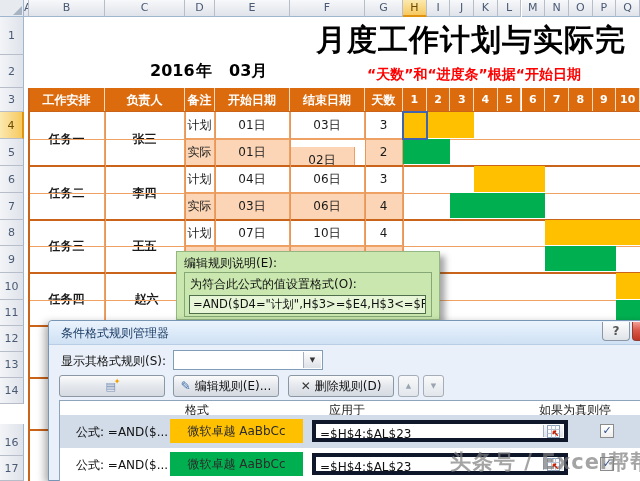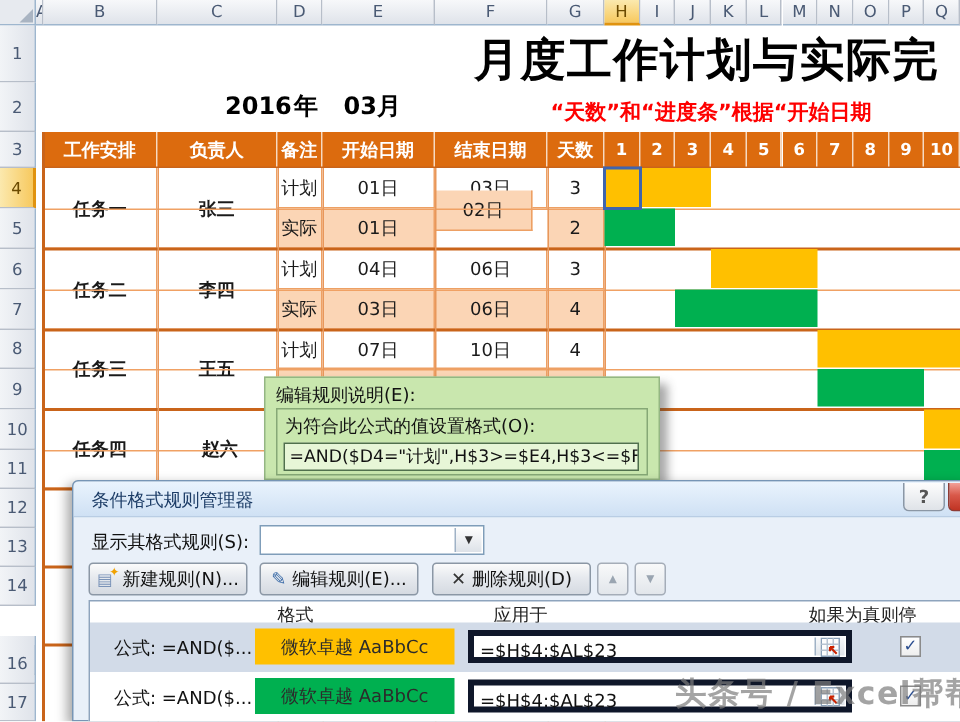--- a/index.html
+++ b/index.html
@@ -168,21 +168,21 @@
       </div>
     <div id="body-cells">
         <div class="cell merged" style="left: 29px; width: 76px; top: 112px; height: 54px; line-height: 54px;">任务一</div>
         <div class="cell merged" style="left: 105px; width: 80px; top: 112px; height: 54px; line-height: 54px;">张三</div>
         <div class="cell" style="left: 185px; width: 30px; top: 112px; height: 27px; line-height: 27px;">计划</div>
         <div class="cell" style="left: 215px; width: 75px; top: 112px; height: 27px; line-height: 27px;">01日</div>
         <div class="cell" style="left: 290px; width: 75px; top: 112px; height: 27px; line-height: 27px;">03日</div>
         <div class="cell" style="left: 365px; width: 38px; top: 112px; height: 27px; line-height: 27px;">3</div>
         <div class="cell peach" style="left: 185px; width: 30px; top: 139px; height: 27px; line-height: 27px;">实际</div>
         <div class="cell peach" style="left: 215px; width: 75px; top: 139px; height: 27px; line-height: 27px;">01日</div>
-        <div class="cell peach" style="left: 290px; width: 65px; top: 127px; height: 27px; line-height: 27px;">02日</div>
+        <div class="cell peach" style="left: 290px; width: 65px; top: 147px; height: 27px; line-height: 27px;">02日</div>
         <div class="cell peach" style="left: 365px; width: 38px; top: 139px; height: 27px; line-height: 27px;">2</div>
         <div class="cell merged" style="left: 29px; width: 76px; top: 166px; height: 54px; line-height: 54px;">任务二</div>
         <div class="cell merged" style="left: 105px; width: 80px; top: 166px; height: 54px; line-height: 54px;">李四</div>
         <div class="cell" style="left: 185px; width: 30px; top: 166px; height: 27px; line-height: 27px;">计划</div>
         <div class="cell" style="left: 215px; width: 75px; top: 166px; height: 27px; line-height: 27px;">04日</div>
         <div class="cell" style="left: 290px; width: 75px; top: 166px; height: 27px; line-height: 27px;">06日</div>
         <div class="cell" style="left: 365px; width: 38px; top: 166px; height: 27px; line-height: 27px;">3</div>
         <div class="cell peach" style="left: 185px; width: 30px; top: 193px; height: 27px; line-height: 27px;">实际</div>
         <div class="cell peach" style="left: 215px; width: 75px; top: 193px; height: 27px; line-height: 27px;">03日</div>
         <div class="cell peach" style="left: 290px; width: 75px; top: 193px; height: 27px; line-height: 27px;">06日</div>
@@ -257,21 +257,20 @@
     </div>
     <span class="dlg-label">显示其格式规则(S):</span>
     <div class="combo">
       <span class="combo-btn">▼</span>
     </div>
     <button class="btn" style="left:10px;width:106px;">
       <span class="ic-new">
           <span class="base">▤</span>
           <span class="star">✦</span>
         </span>
-      <span>新建规则(N)...</span>
     </button>
     <button class="btn" style="left:124px;width:106px;">
       <span class="ic-edit">✎</span>
       <span>编辑规则(E)...</span>
     </button>
     <button class="btn" style="left:239px;width:106px;">
       <span class="ic-x">✕</span>
       <span>删除规则(D)</span>
     </button>
     <button class="spin" style="left:349px;">

